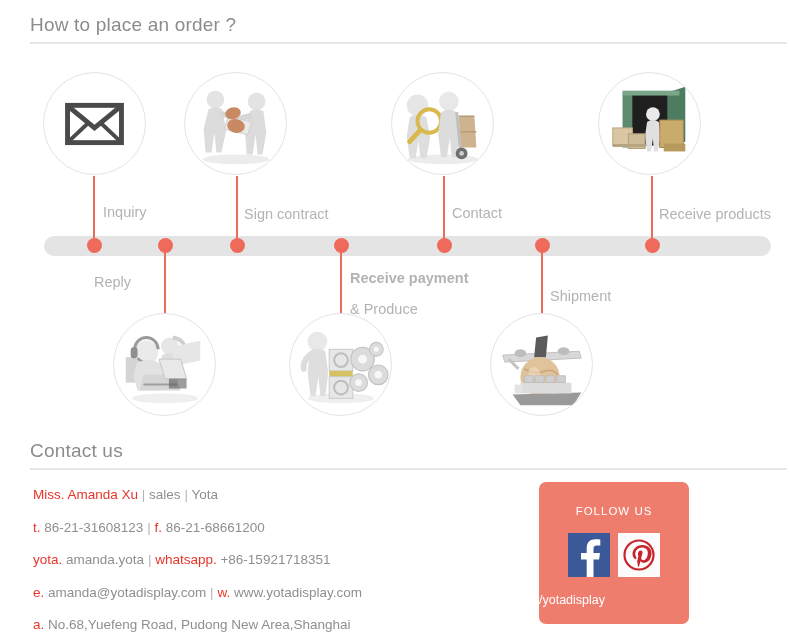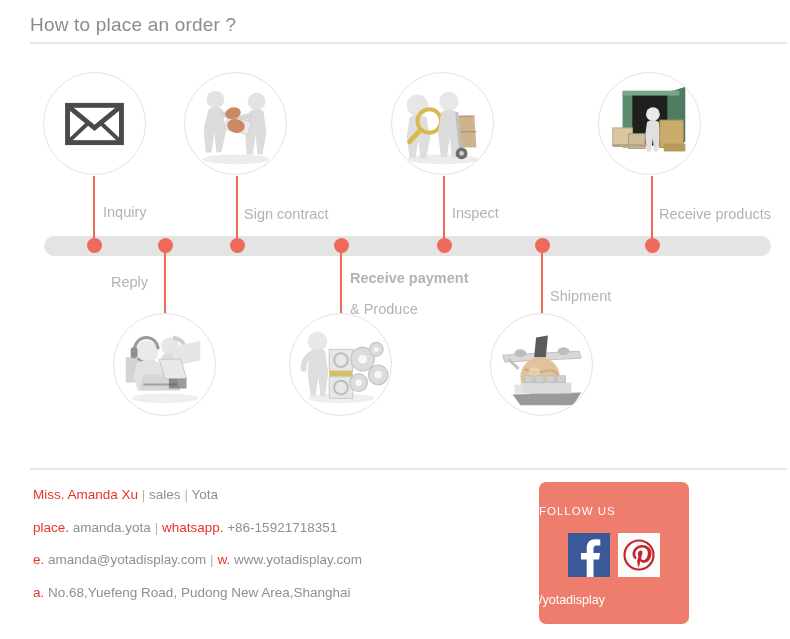--- a/index.html
+++ b/index.html
@@ -96,21 +96,21 @@
     width: 150px;
     height: 142px;
     background: #ef7d6d;
     border-radius: 7px;
   }
   .follow-title {
     position: absolute;
     top: 23px;
     left: 0;
     width: 100%;
-    text-align: left;
+    text-align: center;
     color: #ffffff;
     font-size: 11.5px;
     letter-spacing: 1px;
   }
   .social-row {
     position: absolute;
     top: 51px;
     left: 0;
     width: 100%;
     display: flex;
@@ -150,25 +150,25 @@
 
     <div class="dot" style="left:82px;  top:238px;"></div>
     <div class="dot" style="left:153px; top:238px;"></div>
     <div class="dot" style="left:225px; top:238px;"></div>
     <div class="dot" style="left:329px; top:238px;"></div>
     <div class="dot" style="left:432px; top:238px;"></div>
     <div class="dot" style="left:530px; top:238px;"></div>
     <div class="dot" style="left:640px; top:238px;"></div>
 
     <div class="node-label" style="left:91px;  top:203px;">Inquiry</div>
-    <div class="node-label" style="left:99px;  top:273px;">Reply</div>
+    <div class="node-label" style="left:82px;  top:273px;">Reply</div>
     <div class="node-label" style="left:232px; top:205px;">Sign contract</div>
     <div class="node-label" style="left:338px; top:269px;font-weight:bold;">Receive payment</div>
     <div class="node-label" style="left:338px; top:300px;">&amp; Produce</div>
-    <div class="node-label" style="left:440px; top:204px;">Inspect</div>
+    <div class="node-label" style="left:440px; top:204px;">Contact</div>
     <div class="node-label" style="left:538px; top:287px;">Shipment</div>
     <div class="node-label" style="left:647px; top:205px;">Receive products</div>
 
     <div class="circle" style="left:31px; top:72px;">
       <svg viewBox="0 0 103 103">
         <rect x="24" y="33" width="55" height="38" fill="#ffffff" stroke="#4a4a4a" stroke-width="5"></rect>
         <path d="M26 35 L51.5 56 L77 35" fill="none" stroke="#4a4a4a" stroke-width="5"></path>
         <path d="M26 69 L44 52" fill="none" stroke="#4a4a4a" stroke-width="4"></path>
         <path d="M77 69 L59 52" fill="none" stroke="#4a4a4a" stroke-width="4"></path>
       </svg>
@@ -308,35 +308,43 @@
           <rect x="45" y="63" width="9" height="7"></rect>
           <rect x="56" y="63" width="9" height="7"></rect>
           <rect x="67" y="63" width="9" height="7"></rect>
         </g>
         <rect x="24" y="72" width="8" height="9" fill="#e4e4e4"></rect>
       </svg>
     </div>
 
   </div>
 
+  <div class="section-title" style="left:18px; top:440px;">Contact us</div>
   <div class="divider" style="top:468px;"></div>
 
   <div class="contact-lines">
 
     <div class="cline">
       <span class="k">Miss. Amanda Xu</span>
       <span class="sep">|</span>
       <span>sales</span>
       <span class="sep">|</span>
       <span>Yota</span>
     </div>
 
-
-    <div class="cline">
-      <span class="k">place.</span>
+    <div class="cline">
+      <span class="k">t.</span>
+      <span>86-21-31608123</span>
+      <span class="sep">|</span>
+      <span class="k">f.</span>
+      <span>86-21-68661200</span>
+    </div>
+
+    <div class="cline">
+      <span class="k">yota.</span>
       <span>amanda.yota</span>
       <span class="sep">|</span>
       <span class="k">whatsapp.</span>
       <span>+86-15921718351</span>
     </div>
 
     <div class="cline">
       <span class="k">e.</span>
       <span>amanda@yotadisplay.com</span>
       <span class="sep">|</span>

